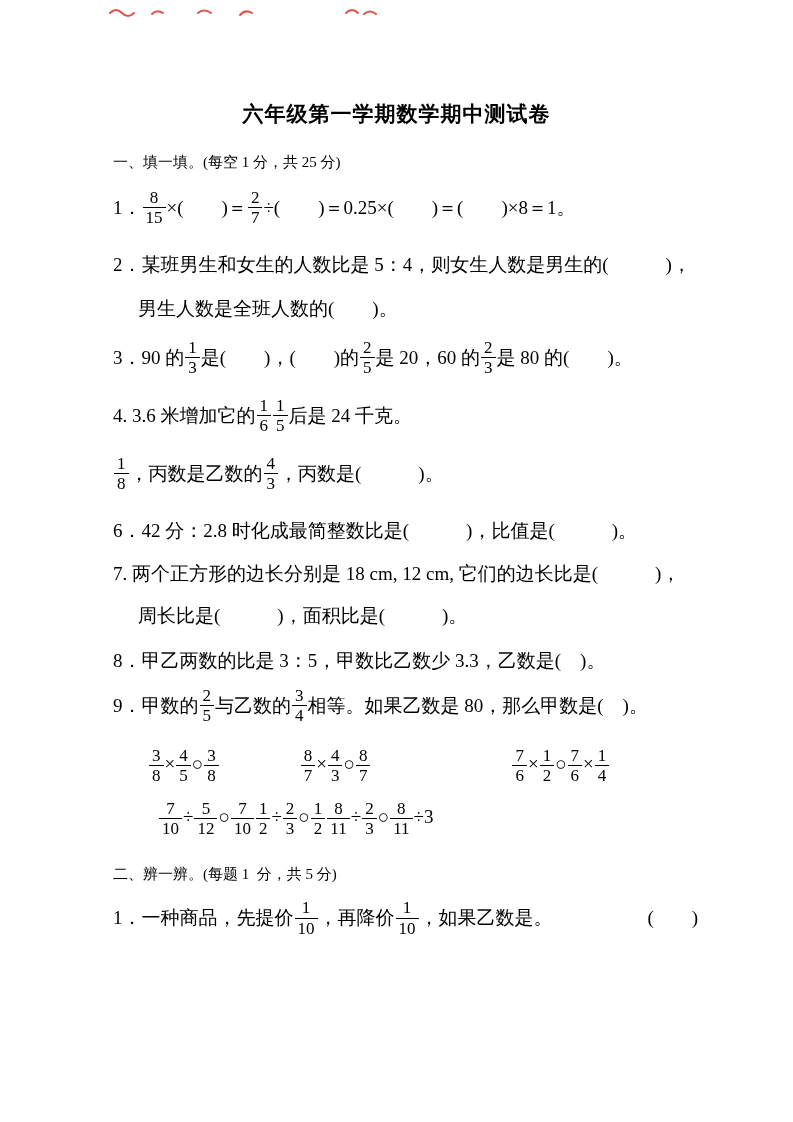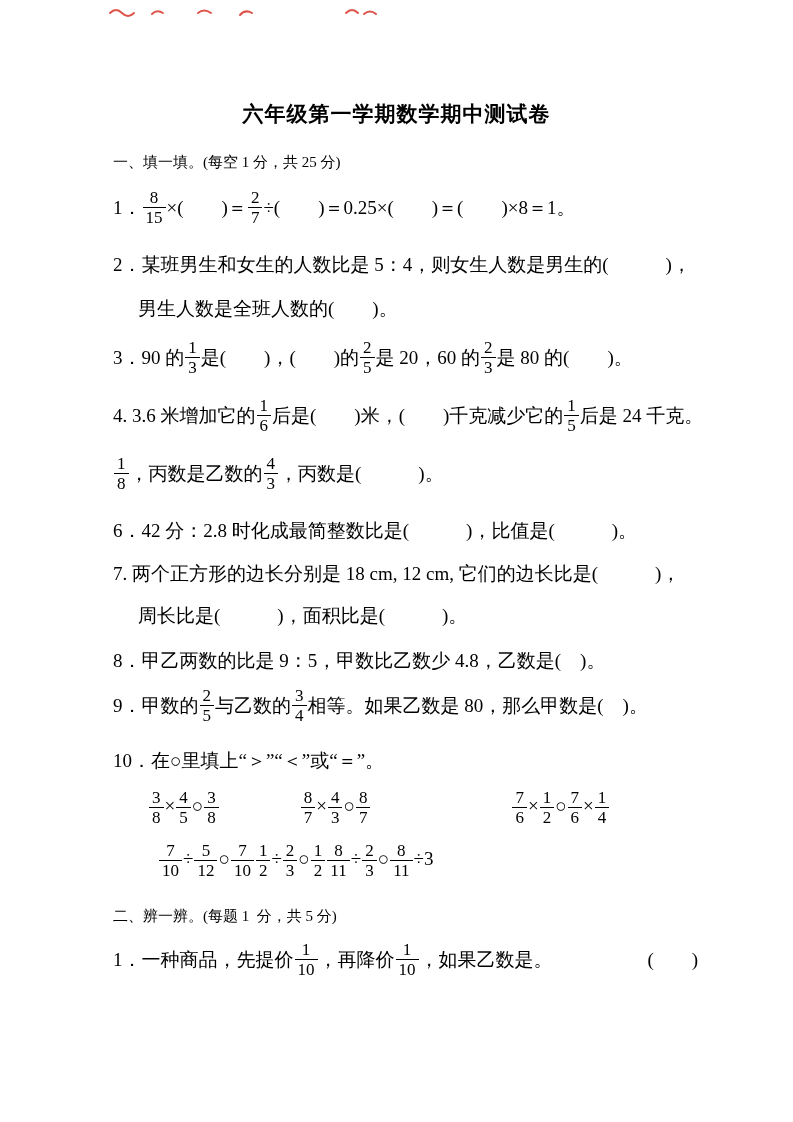--- a/index.html
+++ b/index.html
@@ -68,28 +68,27 @@
   <h1 class="title">六年级第一学期数学期中测试卷</h1>
 
   <div class="body">
 
     <div class="line heading mt24">一、填一填。(每空 1 分，共 25 分)</div>
 
     <div class="line tall mt16"><span class="mt">1．</span><span class="frac"><span class="fn">8</span><span class="fd">15</span></span><span class="mt">×(　　)＝</span><span class="frac"><span class="fn">2</span><span class="fd">7</span></span><span class="mt">÷(　　)＝0.25×(　　)＝(　　)×8＝1。</span></div>
     <div class="line mt18"><span class="mt">2．某班男生和女生的人数比是 5：4，则女生人数是男生的(　　　)，</span></div>
     <div class="line indent mt18"><span class="mt">男生人数是全班人数的(　　)。</span></div>
     <div class="line tall mt16"><span class="mt">3．90 的</span><span class="frac"><span class="fn">1</span><span class="fd">3</span></span><span class="mt">是(　　)，(　　)的</span><span class="frac"><span class="fn">2</span><span class="fd">5</span></span><span class="mt">是 20，60 的</span><span class="frac"><span class="fn">2</span><span class="fd">3</span></span><span class="mt">是 80 的(　　)。</span></div>
-    <div class="line tall mt12"><span class="mt">4. 3.6 米增加它的</span><span class="frac"><span class="fn">1</span><span class="fd">6</span></span><span class="mt">后是(　　)米，(　　)千克减少它的</span><span class="frac"><span class="fn">1</span><span class="fd">5</span></span><span class="mt">后是 24 千克。</span></div>
+    <div class="line tall mt12"><span class="mt">4. 3.6 米增加它的</span><span class="frac"><span class="fn">1</span><span class="fd">6</span></span><span class="frac"><span class="fn">1</span><span class="fd">5</span></span><span class="mt">后是 24 千克。</span></div>
     <div class="line tall mt12"><span class="frac"><span class="fn">1</span><span class="fd">8</span></span><span class="mt">，丙数是乙数的</span><span class="frac"><span class="fn">4</span><span class="fd">3</span></span><span class="mt">，丙数是(　　　)。</span></div>
     <div class="line mt18"><span class="mt">6．42 分：2.8 时化成最简整数比是(　　　)，比值是(　　　)。</span></div>
     <div class="line mt18"><span class="mt">7. 两个正方形的边长分别是 18 cm, 12 cm, 它们的边长比是(　　　)，</span></div>
     <div class="line indent mt16"><span class="mt">周长比是(　　　)，面积比是(　　　)。</span></div>
-    <div class="line mt20"><span class="mt">8．甲乙两数的比是 9：5，甲数比乙数少 4.8，乙数是(　)。</span></div>
+    <div class="line mt20"><span class="mt">8．甲乙两数的比是 3：5，甲数比乙数少 3.3，乙数是(　)。</span></div>
     <div class="line tall mt12"><span class="mt">9．甲数的</span><span class="frac"><span class="fn">2</span><span class="fd">5</span></span><span class="mt">与乙数的</span><span class="frac"><span class="fn">3</span><span class="fd">4</span></span><span class="mt">相等。如果乙数是 80，那么甲数是(　)。</span></div>
-    <div class="line mt16"><span class="mt">10．在○里填上“＞”“＜”或“＝”。</span></div>
 
     <div class="cmp-row mt14">
       <span class="cmp-item ml35"><span class="frac"><span class="fn">3</span><span class="fd">8</span></span><span class="mt">×</span><span class="frac"><span class="fn">4</span><span class="fd">5</span></span><span class="mt">○</span><span class="frac"><span class="fn">3</span><span class="fd">8</span></span></span>
       <span class="cmp-item ml80"><span class="frac"><span class="fn">8</span><span class="fd">7</span></span><span class="mt">×</span><span class="frac"><span class="fn">4</span><span class="fd">3</span></span><span class="mt">○</span><span class="frac"><span class="fn">8</span><span class="fd">7</span></span></span>
       <span class="cmp-item ml140"><span class="frac"><span class="fn">7</span><span class="fd">6</span></span><span class="mt">×</span><span class="frac"><span class="fn">1</span><span class="fd">2</span></span><span class="mt">○</span><span class="frac"><span class="fn">7</span><span class="fd">6</span></span><span class="mt">×</span><span class="frac"><span class="fn">1</span><span class="fd">4</span></span></span>
     </div>
 
     <div class="cmp-row mt14">
       <span class="cmp-item ml45"><span class="frac"><span class="fn">7</span><span class="fd">10</span></span><span class="mt">÷</span><span class="frac"><span class="fn">5</span><span class="fd">12</span></span><span class="mt">○</span><span class="frac"><span class="fn">7</span><span class="fd">10</span></span><span class="frac"><span class="fn">1</span><span class="fd">2</span></span><span class="mt">÷</span><span class="frac"><span class="fn">2</span><span class="fd">3</span></span><span class="mt">○</span><span class="frac"><span class="fn">1</span><span class="fd">2</span></span><span class="frac"><span class="fn">8</span><span class="fd">11</span></span><span class="mt">÷</span><span class="frac"><span class="fn">2</span><span class="fd">3</span></span><span class="mt">○</span><span class="frac"><span class="fn">8</span><span class="fd">11</span></span><span class="mt">÷3</span></span>
     </div>

